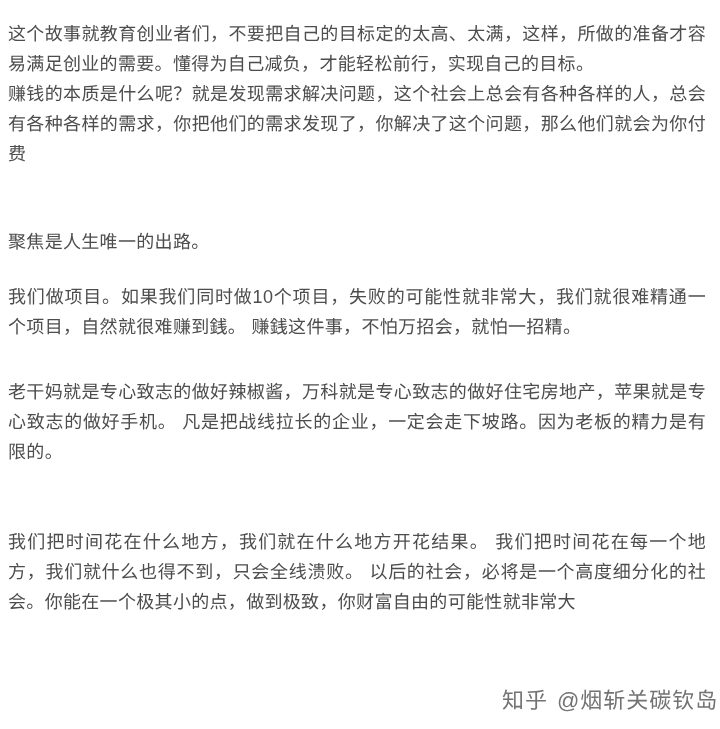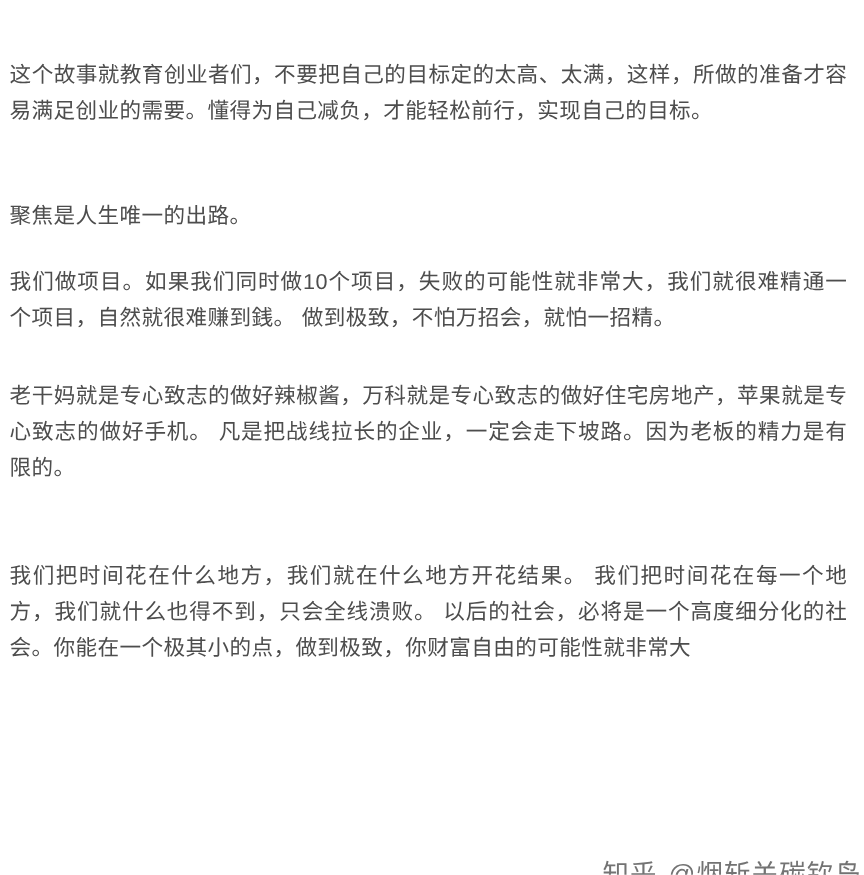--- a/index.html
+++ b/index.html
@@ -8,21 +8,20 @@
       height: 729px;
       background: #ffffff;
       overflow: hidden;
       font-family: "Liberation Sans", sans-serif;
     }
     .page {
       position: relative;
       width: 720px;
       height: 674px;
       background: #ffffff;
-      margin-top: 28px;
     }
     .content {
       padding: 19px 14px 0 8px;
       font-size: 18px;
       line-height: 30px;
       letter-spacing: 0.32px;
       color: #4d4d4d;
       text-align: justify;
       text-justify: inter-ideograph;
     }
@@ -46,28 +45,29 @@
   </style>
 </head>
 <body>
 
 <div class="page">
 
   <div class="content">
 
     <section class="block-1">
       <p>这个故事就教育创业者们，不要把自己的目标定的太高、太满，这样，所做的准备才容易满足创业的需要。懂得为自己减负，才能轻松前行，实现自己的目标。</p>
+      <p>赚钱的本质是什么呢？就是发现需求解决问题，这个社会上总会有各种各样的人，总会有各种各样的需求，你把他们的需求发现了，你解决了这个问题，那么他们就会为你付费</p>
     </section>
 
     <section class="block-2">
       <p>聚焦是人生唯一的出路。</p>
     </section>
 
     <section class="block-3">
-      <p>我们做项目。如果我们同时做10个项目，失败的可能性就非常大，我们就很难精通一个项目，自然就很难赚到銭。 做到极致，不怕万招会，就怕一招精。</p>
+      <p>我们做项目。如果我们同时做10个项目，失败的可能性就非常大，我们就很难精通一个项目，自然就很难赚到銭。 赚銭这件事，不怕万招会，就怕一招精。</p>
     </section>
 
     <section class="block-4">
       <p>老干妈就是专心致志的做好辣椒酱，万科就是专心致志的做好住宅房地产，苹果就是专心致志的做好手机。 凡是把战线拉长的企业，一定会走下坡路。因为老板的精力是有限的。</p>
     </section>
 
     <section class="block-5">
       <p>我们把时间花在什么地方，我们就在什么地方开花结果。 我们把时间花在每一个地方，我们就什么也得不到，只会全线溃败。 以后的社会，必将是一个高度细分化的社会。你能在一个极其小的点，做到极致，你财富自由的可能性就非常大</p>
     </section>
 

